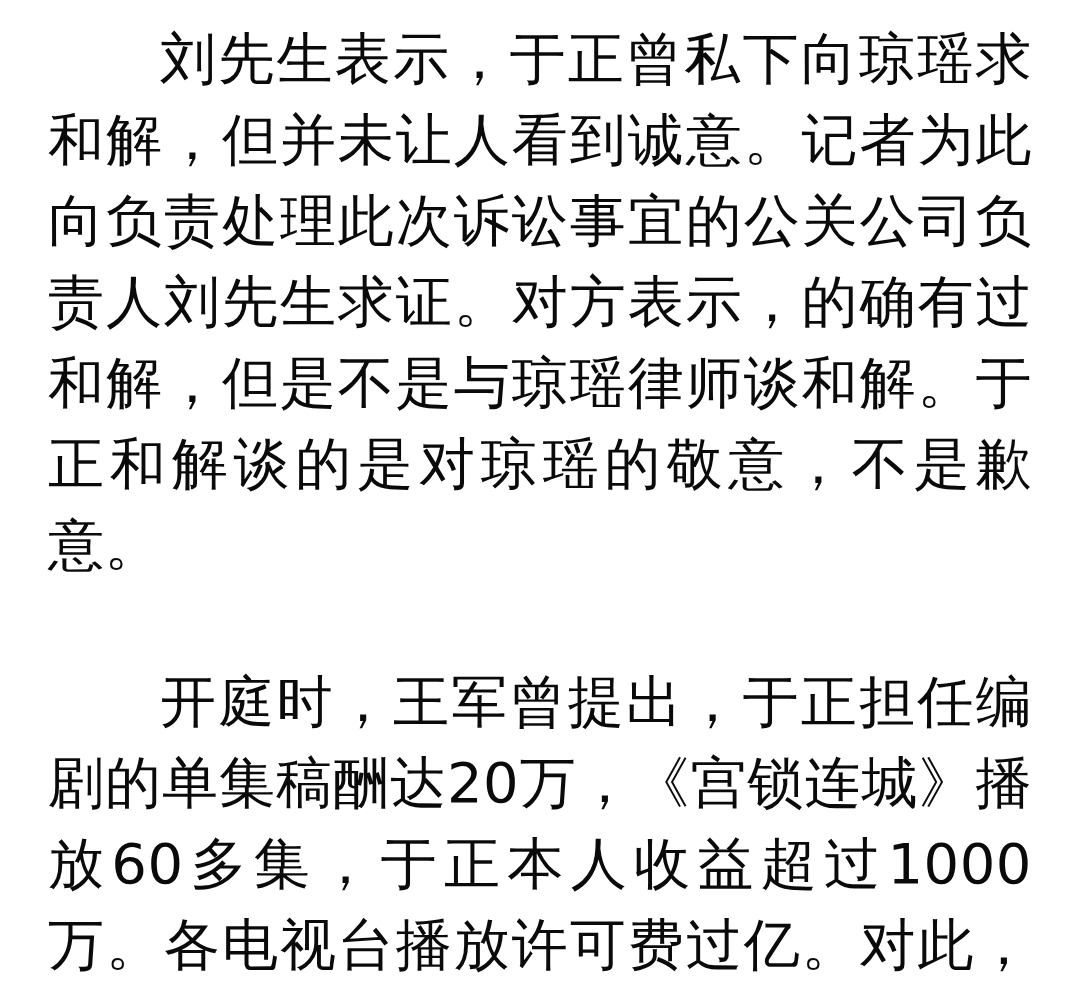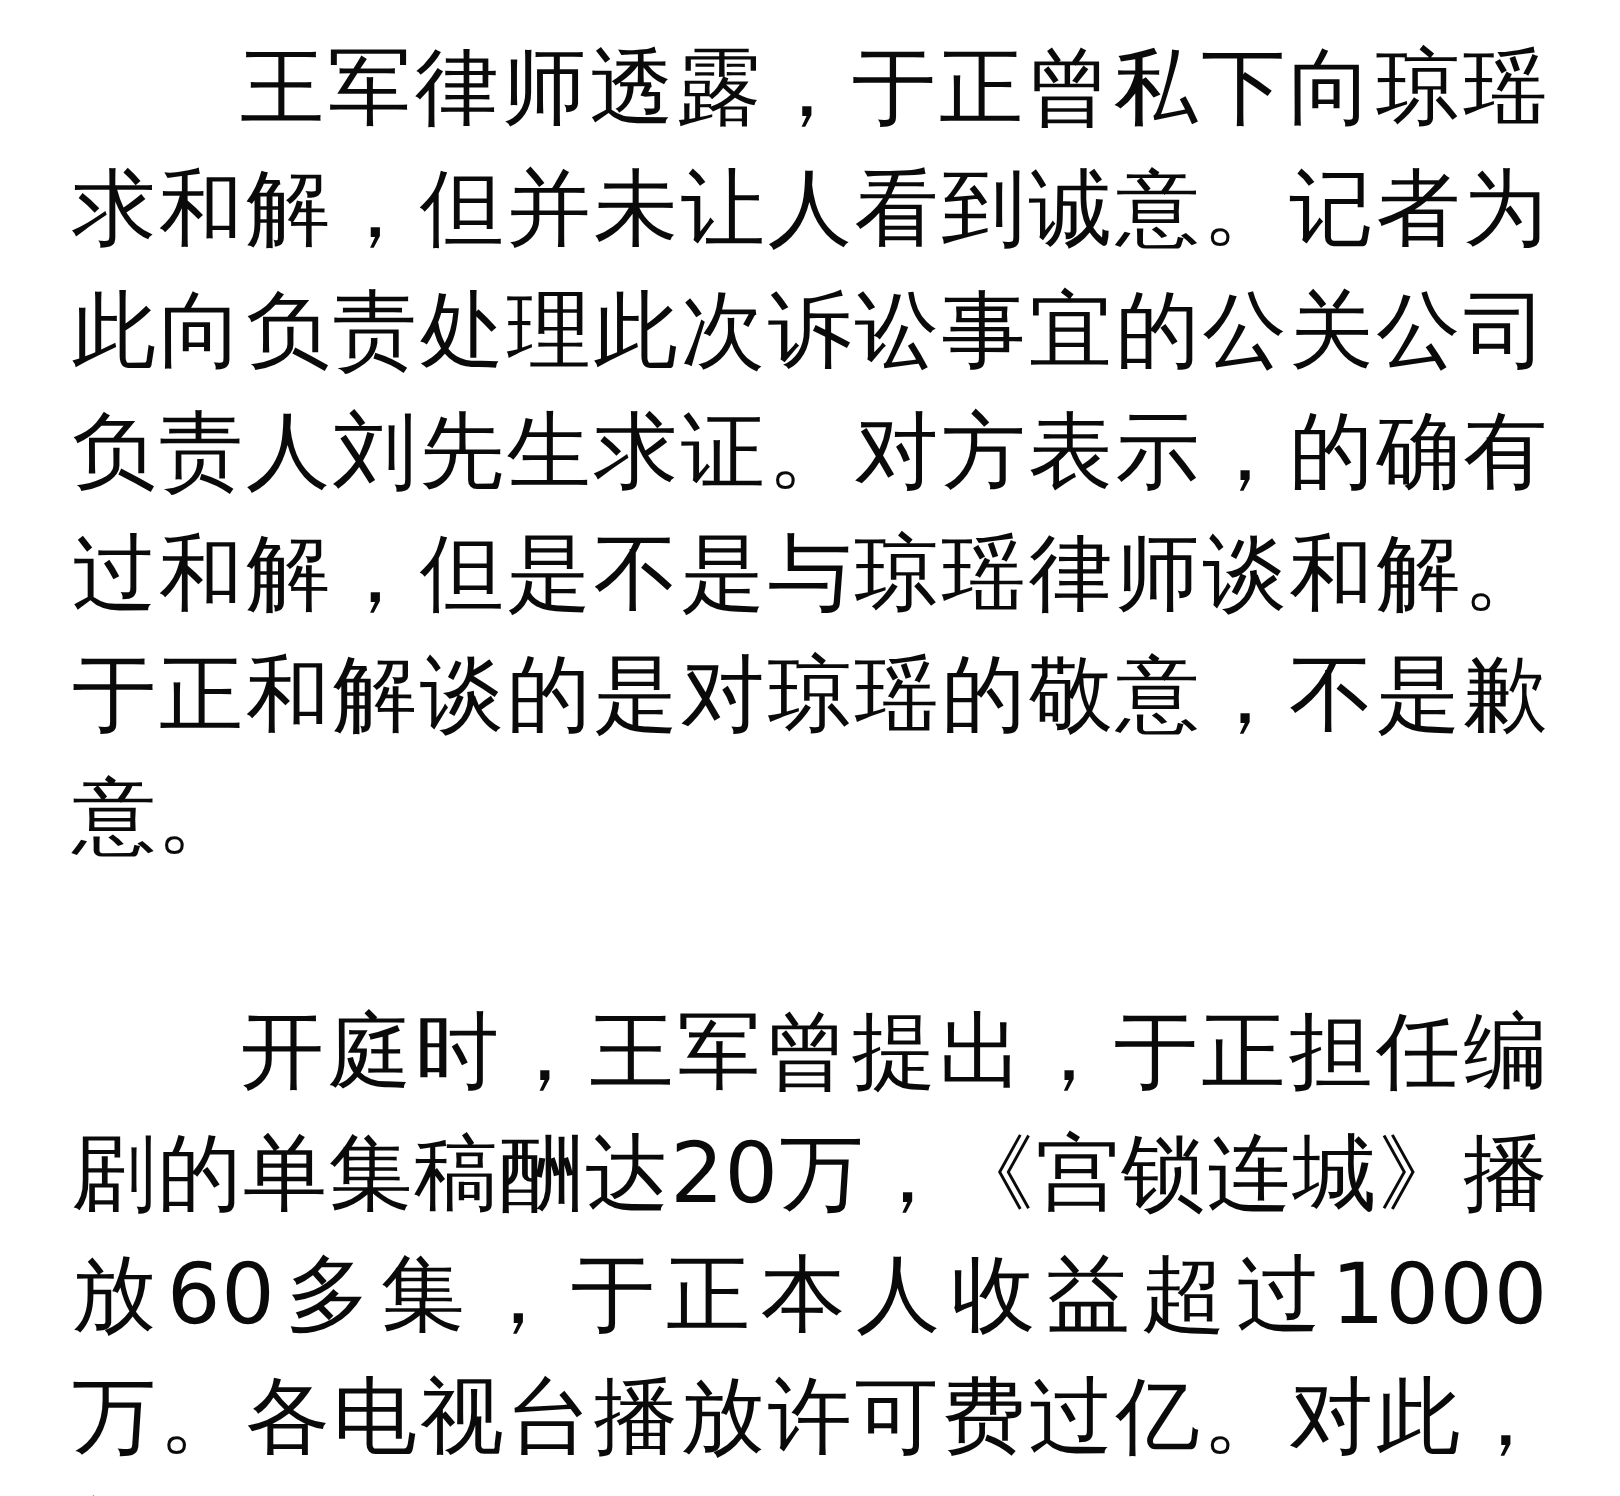--- a/index.html
+++ b/index.html
@@ -32,15 +32,15 @@
     font-weight: 400;
   }
   .para + .para {
     margin-top: 76px;
   }
 </style>
 </head>
 <body>
 
 <div class="article">
-  <p class="para">王军律师透露，于正曾私下向琼瑶求和解，但并未让人看到诚意。记者为此向负责处理此次诉讼事宜的公关公司负责人刘先生求证。对方表示，的确有过和解，但是不是与琼瑶律师谈和解。于正和解谈的是对琼瑶的敬意，不是歉意。</p>
+  <p class="para">刘先生表示，于正曾私下向琼瑶求和解，但并未让人看到诚意。记者为此向负责处理此次诉讼事宜的公关公司负责人刘先生求证。对方表示，的确有过和解，但是不是与琼瑶律师谈和解。于正和解谈的是对琼瑶的敬意，不是歉意。</p>
   <p class="para">开庭时，王军曾提出，于正担任编剧的单集稿酬达20万，《宫锁连城》播放60多集，于正本人收益超过1000万。各电视台播放许可费过亿。对此，刘先生表示，收益问题不太好回答。</p>
 </div>
 
 </body></html>

